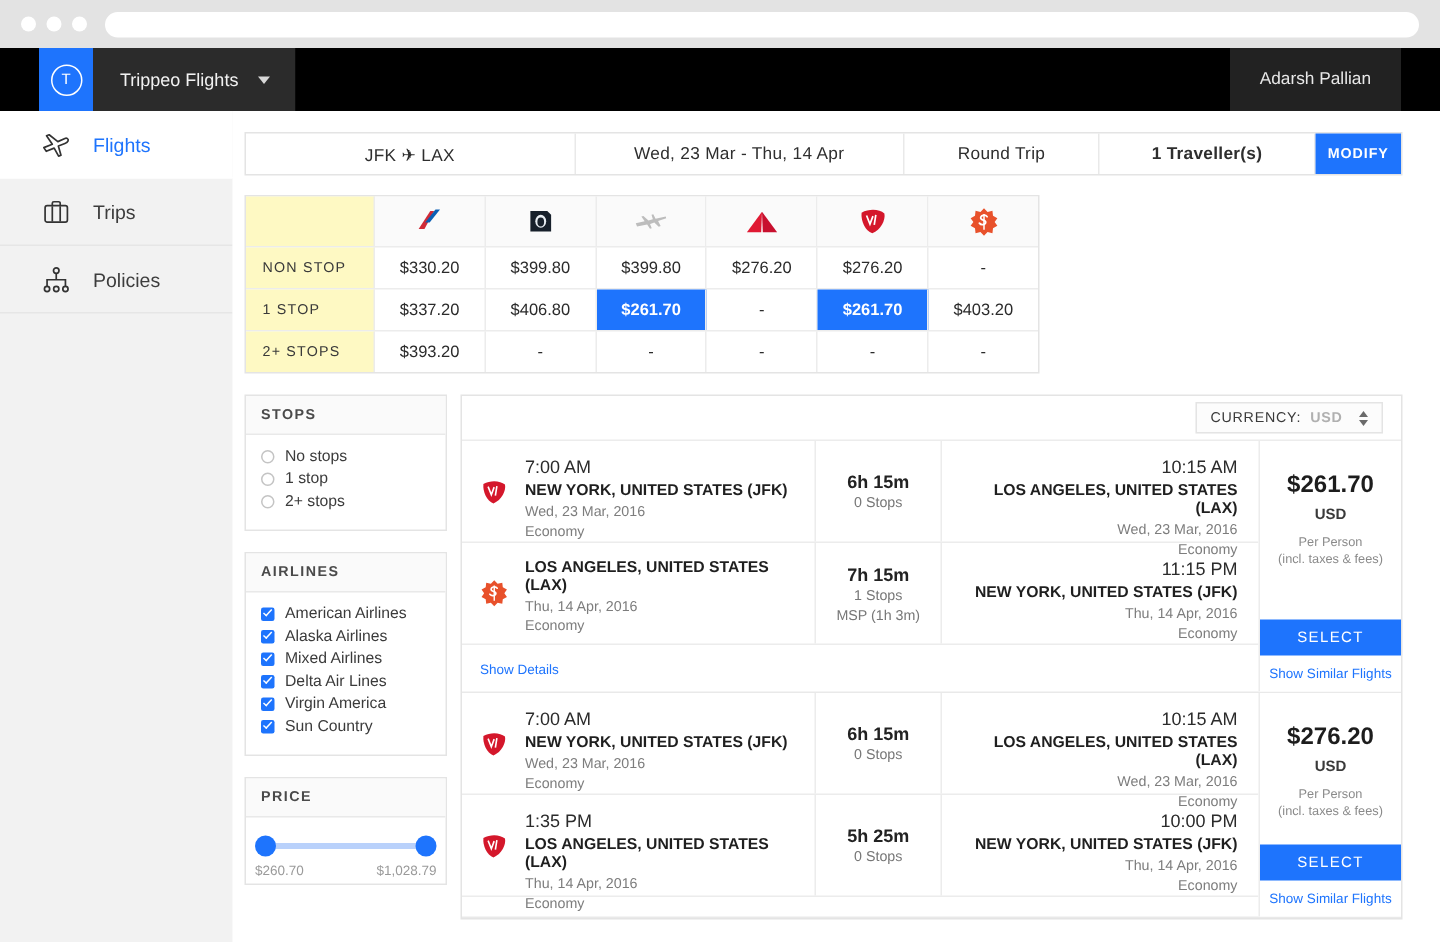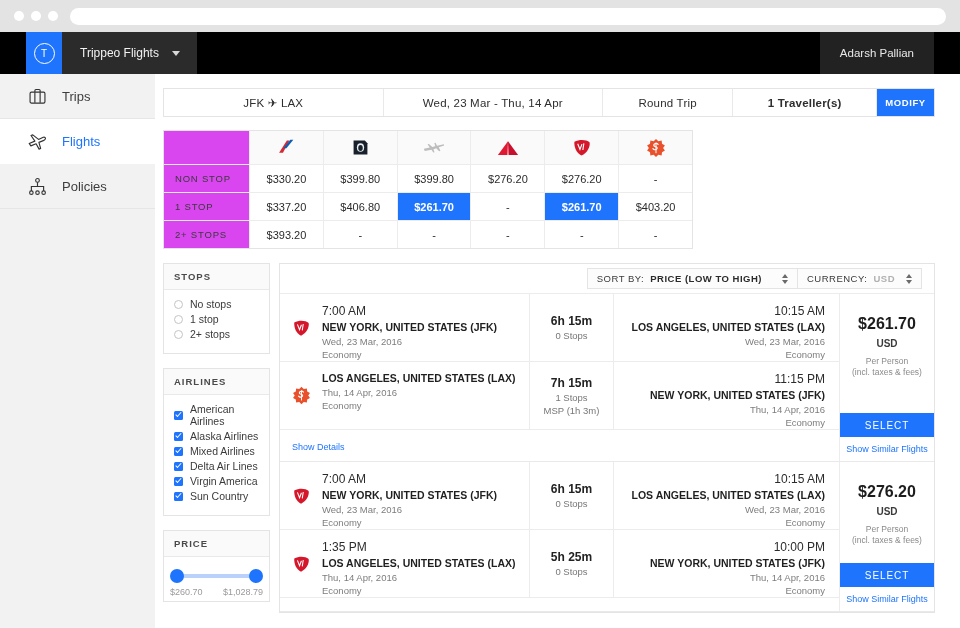--- a/index.html
+++ b/index.html
@@ -82,29 +82,29 @@
   .mrow { display:flex; border-bottom:1px solid #ececec; }
   .mrow:last-child{border-bottom:none;}
   .mcell {
     flex:1; height:27px; display:flex; align-items:center; justify-content:center;
     font-size:11px; color:#2b2b2b; border-right:1px solid #ececec;
   }
   .mcell:last-child{border-right:none;}
   .mcell.head { height:33px; background:#fafafa; }
   .mcell.lbl {
     flex:none; width:86px; justify-content:flex-start; padding-left:11px;
-    font-size:9.5px; letter-spacing:.8px; color:#3a3a3a; background:#d946ef;
+    font-size:9.5px; letter-spacing:.8px; color:#3a3a3a; background:#fef9c3;
   }
   .mcell.sel { background:#1e74fd; color:#ffffff; font-weight:bold; }
   .logo-img { width:22px; height:20px; display:flex;align-items:center;justify-content:center;}
 
   
   .lower { display:flex; margin-top:14px; gap:9px; align-items:flex-start; }
 
-  .filters { width:107px; flex:none; }
+  .filters { width:135px; flex:none; }
   .fpanel { background:#ffffff; border:1px solid #e4e4e4; margin-bottom:14px; }
   .fhead {
     background:#fafafa; border-bottom:1px solid #e9e9e9; padding:7px 10px;
     font-size:9.5px; letter-spacing:1px; color:#4a4a4a; font-weight:bold;
   }
   .fbody { padding:8px 10px 10px 10px; }
   .frow { display:flex; align-items:center; gap:7px; margin-bottom:3px; font-size:10.5px; color:#3b3b3b; }
   .radio { width:9px;height:9px;border-radius:50%;border:1.2px solid #c4c4c4;background:#fff;flex:none;}
   .cbox {
     width:9px;height:9px;border-radius:1.5px;background:#1e74fd;flex:none;position:relative;
@@ -203,37 +203,37 @@
     <div class="topbar-spacer"></div>
     <div class="user-chip">
       <span>Adarsh Pallian</span>
     </div>
     <div class="topbar-right-pad"></div>
   </div>
 
   <div class="body">
 
     <nav class="leftnav">
+      <div class="nav-item active">
+        <span class="nav-ico">
+          <svg width="21" height="21" viewBox="0 0 24 24" fill="none" stroke="#333" stroke-width="1.3" stroke-linejoin="round">
+            <path d="M2.5 14.2 L9 11.6 L4.6 5.2 L6.6 4.4 L13.2 9.6 L18.6 7.2 C20 6.6 21.6 7.6 21 9 C20.6 10 19.6 10.6 18.6 11 L13.6 13 L15.6 20 L13.8 20.7 L10.4 14.6 L4.4 17 Z"></path>
+          </svg>
+        </span>
+        <span>Flights</span>
+      </div>
       <div class="nav-item">
         <span class="nav-ico">
           <svg width="21" height="21" viewBox="0 0 24 24" fill="none" stroke="#333" stroke-width="1.3">
             <rect x="3.5" y="7" width="17" height="12.5" rx="1.6"></rect>
             <path d="M9 7V5.2a1.2 1.2 0 0 1 1.2-1.2h3.6A1.2 1.2 0 0 1 15 5.2V7"></path>
             <path d="M9 7.4v11.6M15 7.4v11.6"></path>
           </svg>
         </span>
         <span>Trips</span>
-      </div>
-      <div class="nav-item active">
-        <span class="nav-ico">
-          <svg width="21" height="21" viewBox="0 0 24 24" fill="none" stroke="#333" stroke-width="1.3" stroke-linejoin="round">
-            <path d="M2.5 14.2 L9 11.6 L4.6 5.2 L6.6 4.4 L13.2 9.6 L18.6 7.2 C20 6.6 21.6 7.6 21 9 C20.6 10 19.6 10.6 18.6 11 L13.6 13 L15.6 20 L13.8 20.7 L10.4 14.6 L4.4 17 Z"></path>
-          </svg>
-        </span>
-        <span>Flights</span>
       </div>
       <div class="nav-item">
         <span class="nav-ico">
           <svg width="21" height="21" viewBox="0 0 24 24" fill="none" stroke="#333" stroke-width="1.3">
             <circle cx="12" cy="5" r="2.1"></circle>
             <circle cx="5" cy="19" r="2"></circle>
               <circle cx="12" cy="19" r="2"></circle>
               <circle cx="19" cy="19" r="2"></circle>
             <path d="M12 7.1v4.4M5 17V12h14v5"></path>
           </svg>
@@ -406,28 +406,20 @@
               </div>
             </div>
 
           </aside>
 
           <section class="results">
 
             <div class="sortbar">
               <div class="sortbox">
                 <div class="sortseg">
-                  <span>SORT BY:</span>
-                  <span class="sortval">PRICE (LOW TO HIGH)</span>
-                  <span class="spin">
-                      <i class="up"></i>
-                      <i class="dn"></i>
-                    </span>
-                </div>
-                <div class="sortseg">
                   <span>CURRENCY:</span>
                   <span class="sortval muted">USD</span>
                   <span class="spin tight">
                       <i class="up"></i>
                       <i class="dn"></i>
                     </span>
                 </div>
               </div>
             </div>
 

